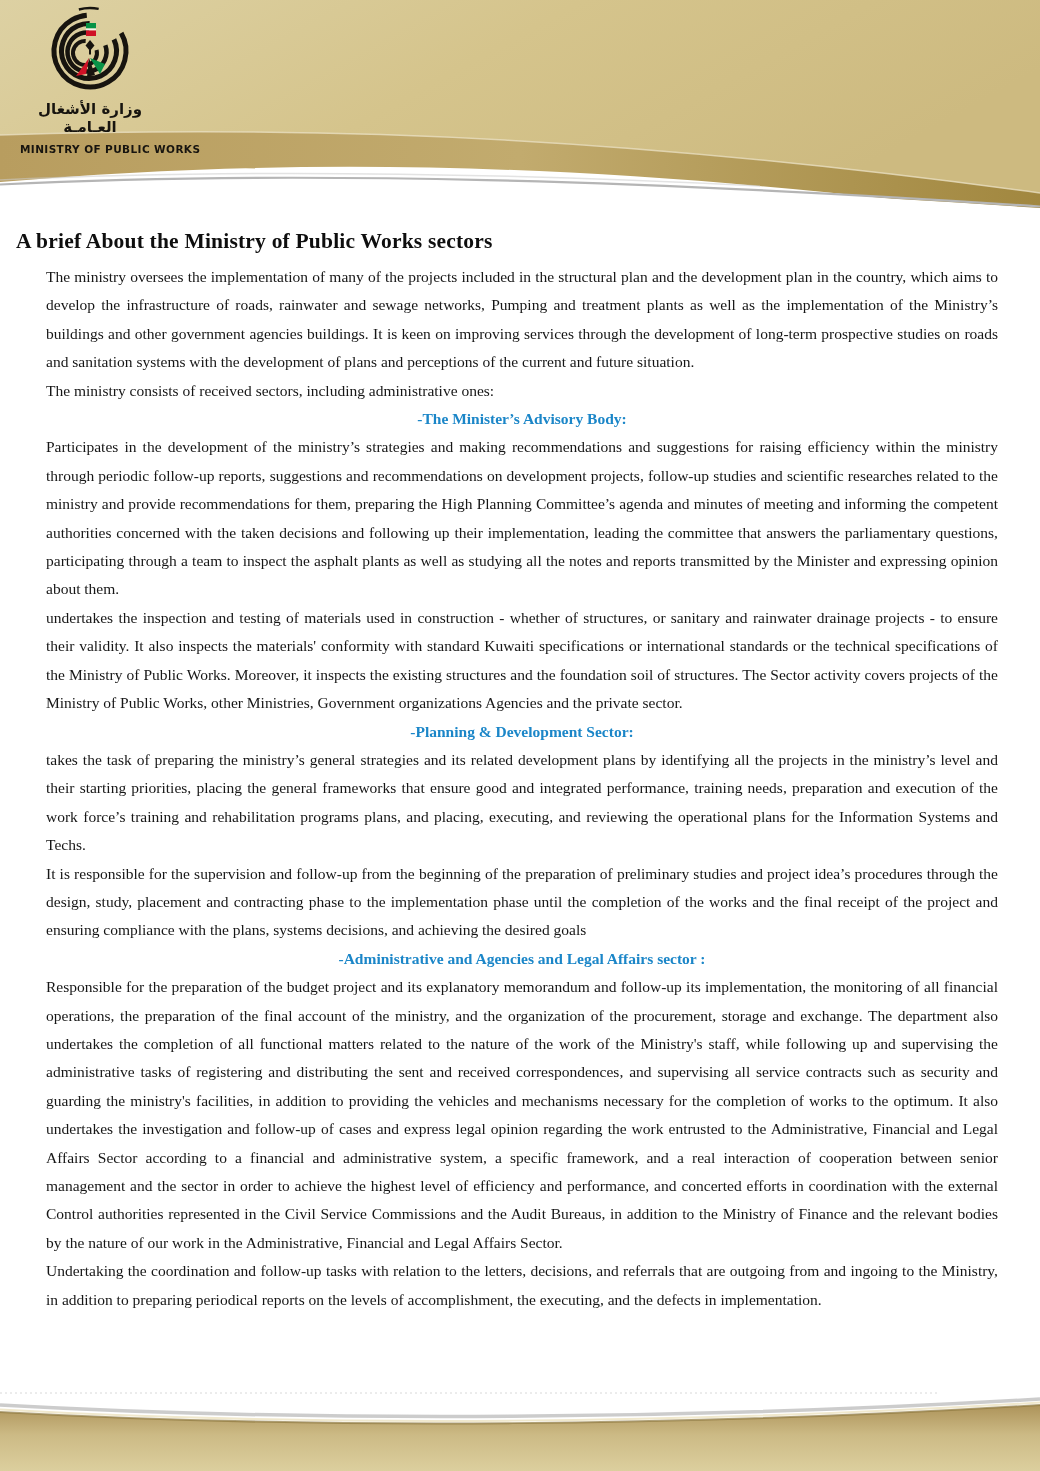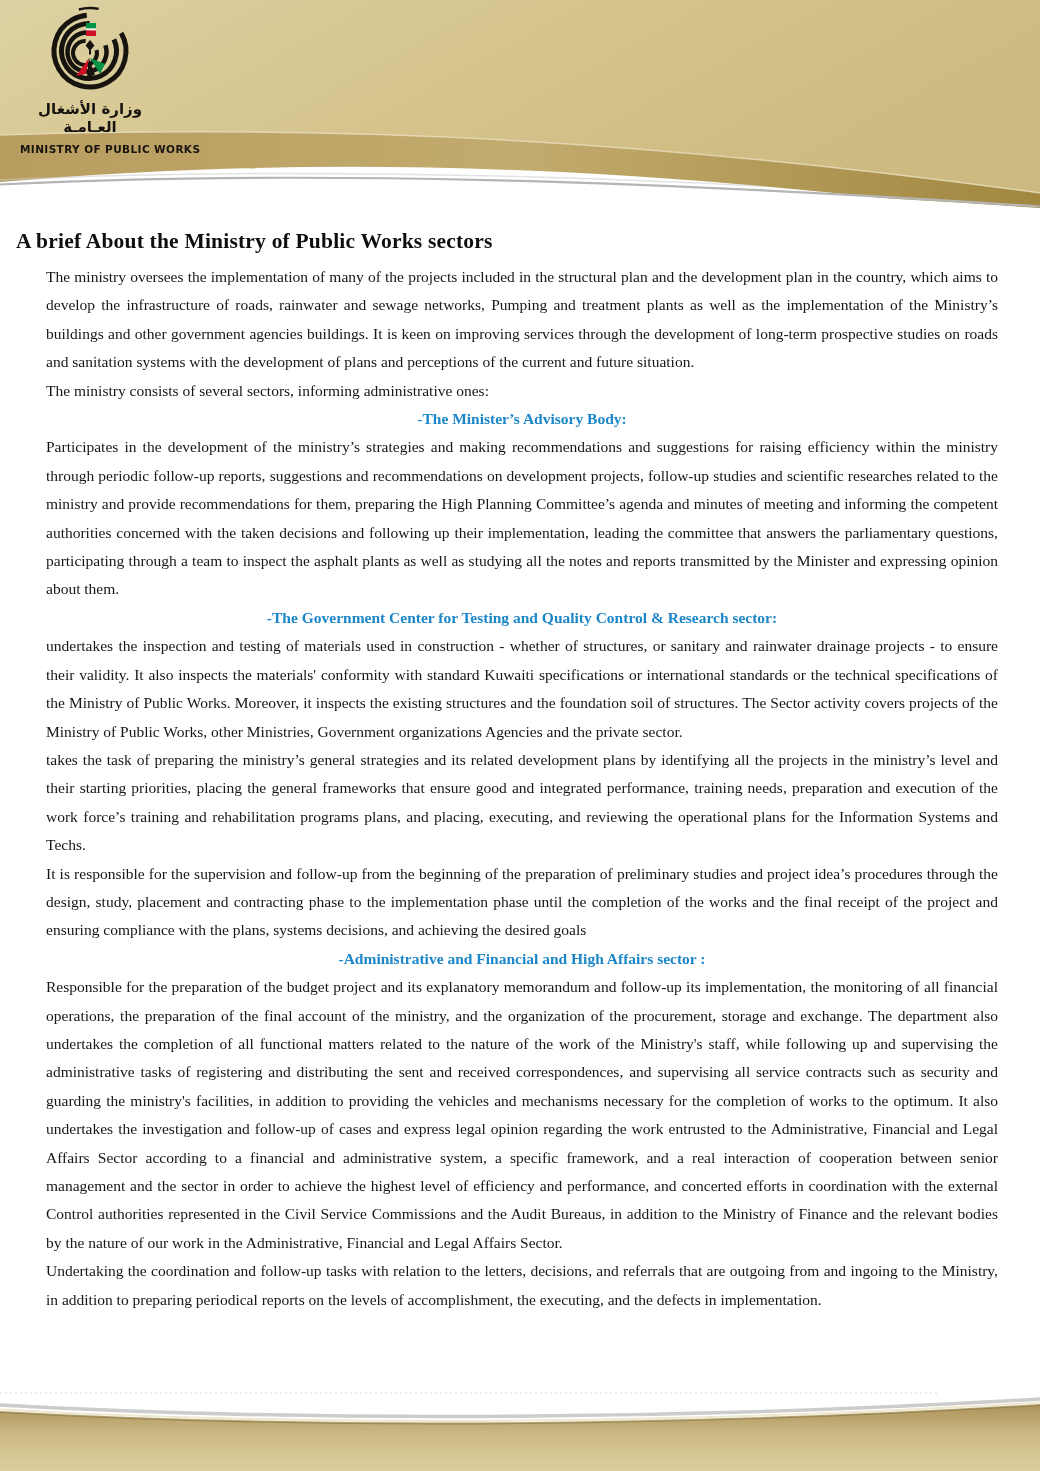--- a/index.html
+++ b/index.html
@@ -94,33 +94,33 @@
       </g>
     </svg>
     <div class="logo-arabic">وزارة الأشغال العـامـة</div>
     <div class="logo-english">MINISTRY OF PUBLIC WORKS</div>
   </div>
 
   <h1 class="doc-title">A brief About the Ministry of Public Works sectors</h1>
 
   <main class="content">
     <p>The ministry oversees the implementation of many of the projects included in the structural plan and the development plan in the country, which aims to develop the infrastructure of roads, rainwater and sewage networks, Pumping and treatment plants as well as the implementation of the Ministry’s buildings and other government agencies buildings. It is keen on improving services through the development of long-term prospective studies on roads and sanitation systems with the development of plans and perceptions of the current and future situation.</p>
-    <p class="lead">The ministry consists of several sectors, informing administrative ones:</p>
+    <p class="lead">The ministry consists of received sectors, including administrative ones:</p>
 
     <h2 class="sec-h">-The Minister’s Advisory Body:</h2>
     <p>Participates in the development of the ministry’s strategies and making recommendations and suggestions for raising efficiency within the ministry through periodic follow-up reports, suggestions and recommendations on development projects, follow-up studies and scientific researches related to the ministry and provide recommendations for them, preparing the High Planning Committee’s agenda and minutes of meeting and informing the competent authorities concerned with the taken decisions and following up their implementation, leading the committee that answers the parliamentary questions, participating through a team to inspect the asphalt plants as well as studying all the notes and reports transmitted by the Minister and expressing opinion about them.</p>
 
-    <h2 class="sec-h">-The Government Center for Testing and Quality Control &amp; Research sector:</h2>
     <p>undertakes the inspection and testing of materials used in construction - whether of structures, or sanitary and rainwater drainage projects - to ensure their validity. It also inspects the materials' conformity with standard Kuwaiti specifications or international standards or the technical specifications of the Ministry of Public Works. Moreover, it inspects the existing structures and the foundation soil of structures. The Sector activity covers projects of the Ministry of Public Works, other Ministries, Government organizations Agencies and the private sector.</p>
 
+    <h2 class="sec-h">-Planning &amp; Development Sector:</h2>
     <p>takes the task of preparing the ministry’s general strategies and its related development plans by identifying all the projects in the ministry’s level and their starting priorities, placing the general frameworks that ensure good and integrated performance, training needs, preparation and execution of the work force’s training and rehabilitation programs plans, and placing, executing, and reviewing the operational plans for the Information Systems and Techs.</p>
 
     <p>It is responsible for the supervision and follow-up from the beginning of the preparation of preliminary studies and project idea’s procedures through the design, study, placement and contracting phase to the implementation phase until the completion of the works and the final receipt of the project and ensuring compliance with the plans, systems decisions, and achieving the desired goals</p>
 
-    <h2 class="sec-h">-Administrative and Financial and High Affairs sector :</h2>
+    <h2 class="sec-h">-Administrative and Agencies and Legal Affairs sector :</h2>
     <p>Responsible for the preparation of the budget project and its explanatory memorandum and follow-up its implementation, the monitoring of all financial operations, the preparation of the final account of the ministry, and the organization of the procurement, storage and exchange. The department also undertakes the completion of all functional matters related to the nature of the work of the Ministry's staff, while following up and supervising the administrative tasks of registering and distributing the sent and received correspondences, and supervising all service contracts such as security and guarding the ministry's facilities, in addition to providing the vehicles and mechanisms necessary for the completion of works to the optimum. It also undertakes the investigation and follow-up of cases and express legal opinion regarding the work entrusted to the Administrative, Financial and Legal Affairs Sector according to a financial and administrative system, a specific framework, and a real interaction of cooperation between senior management and the sector in order to achieve the highest level of efficiency and performance, and concerted efforts in coordination with the external Control authorities represented in the Civil Service Commissions and the Audit Bureaus, in addition to the Ministry of Finance and the relevant bodies by the nature of our work in the Administrative, Financial and Legal Affairs Sector.</p>
 
     <p>Undertaking the coordination and follow-up tasks with relation to the letters, decisions, and referrals that are outgoing from and ingoing to the Ministry, in addition to preparing periodical reports on the levels of accomplishment, the executing, and the defects in implementation.</p>
   </main>
 
   <svg class="footer-svg" width="1040" height="80" viewBox="0 0 1040 80">
     <defs>
       <linearGradient id="footGold" x1="0" y1="0" x2="0" y2="1">
         <stop offset="0" stop-color="#ad935a"></stop>
         <stop offset="0.45" stop-color="#ccba85"></stop>

